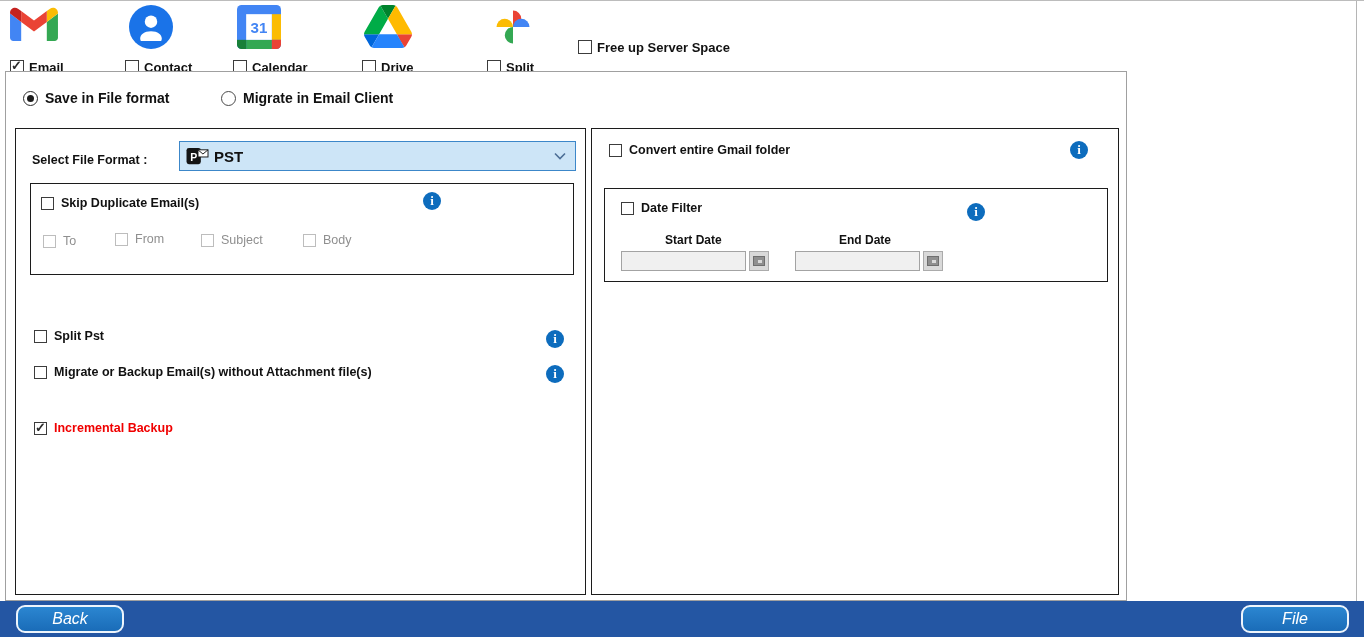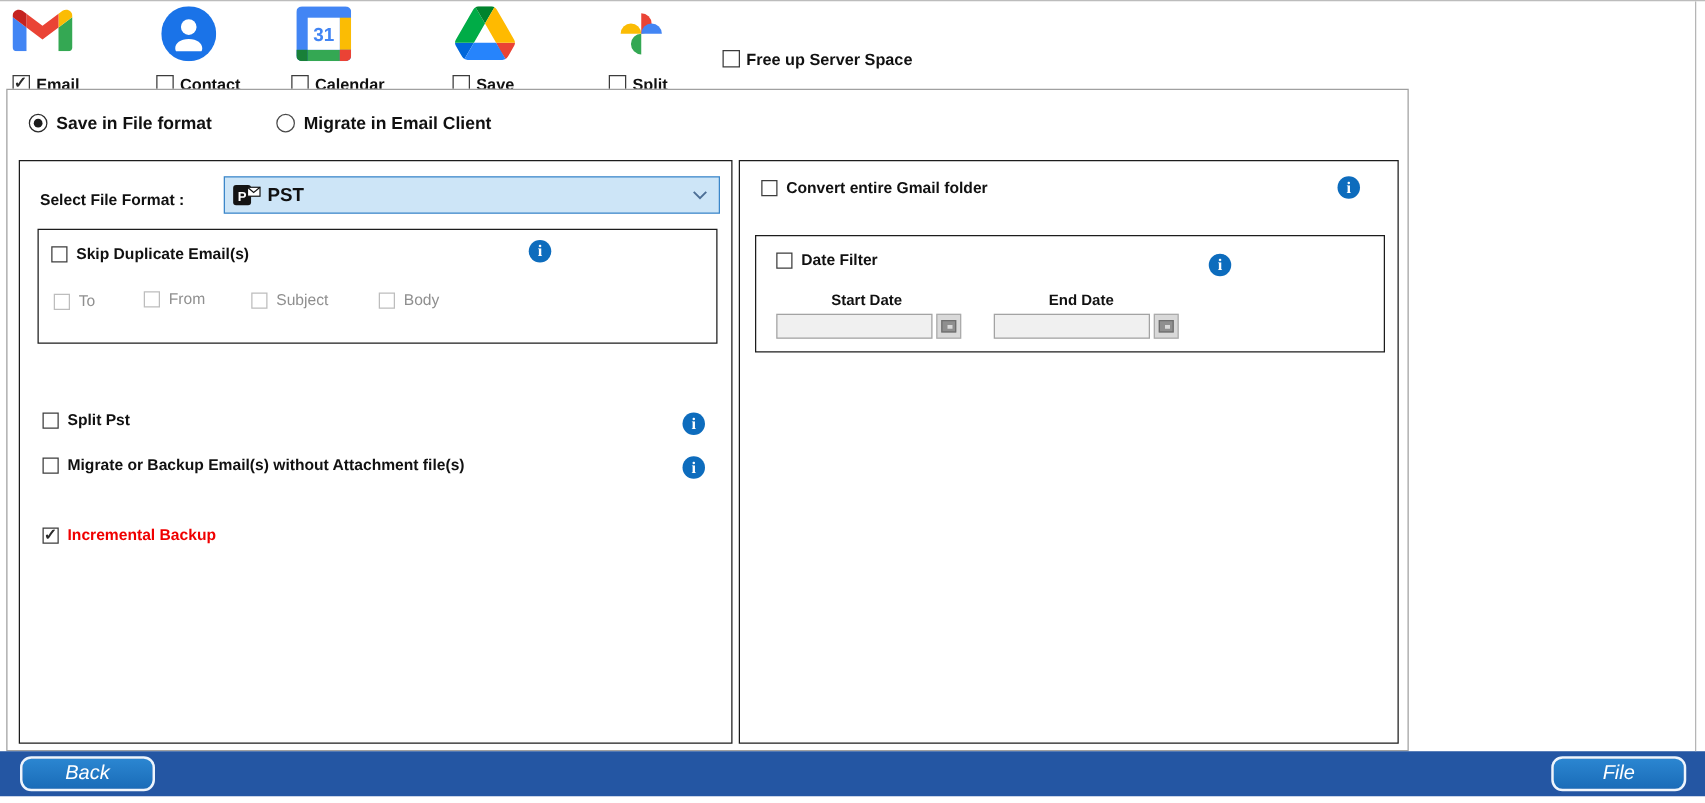--- a/index.html
+++ b/index.html
@@ -119,21 +119,21 @@
         <path d="m6.6 66.85 3.85 6.65c.8 1.4 1.95 2.5 3.3 3.3l13.75-23.8H0c0 1.55.4 3.1 1.2 4.5z" fill="#0066da"></path>
         <path d="m43.65 25-13.75-23.8c-1.35.8-2.5 1.9-3.3 3.3l-25.4 44a9.06 9.06 0 0 0-1.2 4.5h27.5z" fill="#00ac47"></path>
         <path d="m73.55 76.8c1.35-.8 2.5-1.9 3.3-3.3l1.6-2.75 7.65-13.25c.8-1.4 1.2-2.95 1.2-4.5H59.8l5.85 11.5z" fill="#ea4335"></path>
         <path d="m43.65 25 13.75-23.8c-1.35-.8-2.9-1.2-4.5-1.2h-18.5c-1.6 0-3.15.45-4.5 1.2z" fill="#00832d"></path>
         <path d="m59.8 53H27.5L13.75 76.8c1.35.8 2.9 1.2 4.5 1.2h50.8c1.6 0 3.15-.45 4.5-1.2z" fill="#2684fc"></path>
         <path d="m73.4 26.5-12.7-22c-.8-1.4-1.95-2.5-3.3-3.3L43.65 25 59.8 53h27.45c0-1.55-.4-3.1-1.2-4.5z" fill="#ffba00"></path>
       </svg>
     </div>
     <label class="cb-row">
       <span class="cb"></span>
-      <span class="cb-label">Save</span>
+      <span class="cb-label">Drive</span>
     </label>
   </div>
 
   <div class="nav-item" style="left:487px">
     <div class="icon-box">
       <svg viewBox="0 0 48 48" width="44" height="44">
         <path d="M6 24a9 9 0 0 1 18 0z" fill="#fbbc04"></path>
         <path d="M24 6a9 9 0 0 1 0 18z" fill="#ea4335"></path>
         <path d="M42 24a9 9 0 0 1-18 0z" fill="#4285f4" transform="rotate(180 33 24)"></path>
         <path d="M24 42a9 9 0 0 1 0-18z" fill="#34a853"></path>

